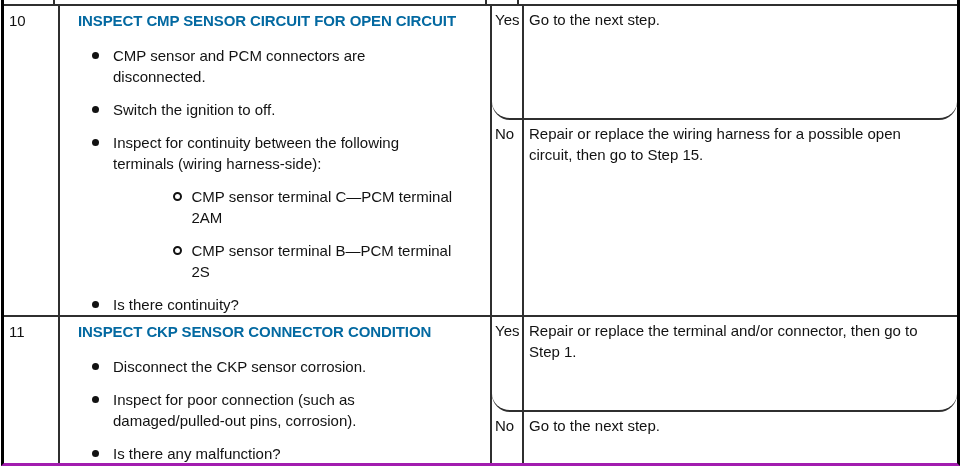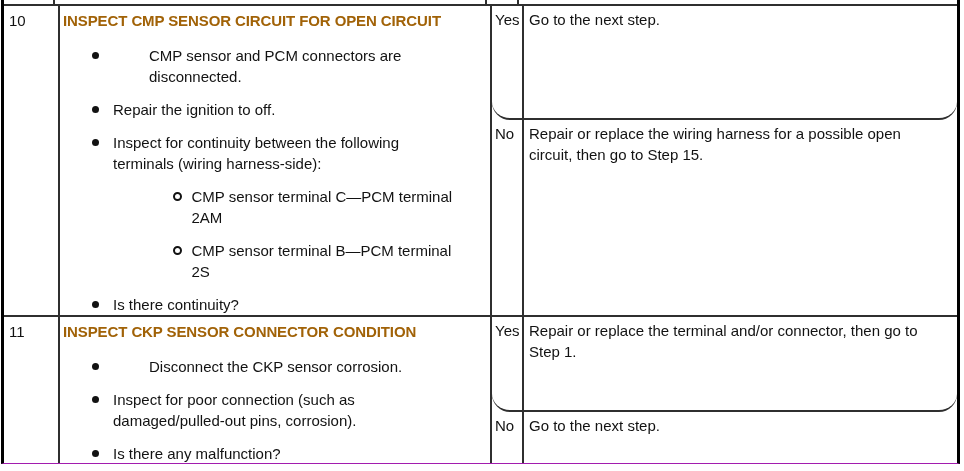--- a/index.html
+++ b/index.html
@@ -6,21 +6,21 @@
   body {
     width:964px; height:471px; overflow:hidden;
     font-family:"Liberation Sans","DejaVu Sans",sans-serif;
     color:#121212; font-size:15px; line-height:21px;
     -webkit-font-smoothing:antialiased;
   }
   .page { position:relative; width:964px; height:471px; background:#fff; }
 
   .tbl {
     position:absolute; left:1px; top:0; width:959px; box-sizing:border-box;
-    border-left:3px solid #000; border-right:3px solid #000; border-bottom:1px solid #a21caf;
+    border-left:3px solid #000; border-right:3px solid #000; border-bottom:3px solid #a21caf;
     background:#fff;
   }
 
   .row { display:flex; }
 
   
   .partial { height:4px; border-bottom:2px solid #2f2f2f; }
   .pc1 { width:49px; border-right:2px solid #2f2f2f; flex:none; }
   .pc2 { width:430px; border-right:2px solid #2f2f2f; flex:none; }
   .pc3 { width:30px; border-right:2px solid #2f2f2f; flex:none; }
@@ -43,25 +43,25 @@
   .sub-no { flex:1;border-radius:31px; }
 
   .c-yn {
     width:27px; flex:none; border-right:2px solid #2f2f2f;
     padding:3px 0 0 3px; white-space:nowrap;
   }
   .c-action { flex:1; padding:3px 18px 0 5px; }
   .action-text { max-width:425px; }
 
   .proc-title {
-    font-weight:bold; padding:4px 0 0 3px;
-    white-space:nowrap; letter-spacing:-0.1px; color:#a16207;
+    font-weight:bold; padding:4px 0 0 18px;
+    white-space:nowrap; letter-spacing:-0.1px; color:#0369a1;
   }
   .bullet { display:flex; margin:12px 0 0 32px; }
-  .bullet.first { margin-top:14px;gap:36px; }
+  .bullet.first { margin-top:14px; }
   .dot {
     width:7px; height:7px; border-radius:50%; background:#121212;
     margin:7px 14px 0 0; flex:none;
   }
   .sbullet { display:flex; margin:12px 0 0 79px;justify-content:center; }
   .ring {
     width:5px; height:5px; border:2px solid #121212; border-radius:50%;
     background:#fff; margin:6px 10px 0 0; flex:none;
   }
   .bt { max-width:320px; }
@@ -87,21 +87,21 @@
       <div class="c-desc">
         <div class="proc-title">INSPECT CMP SENSOR CIRCUIT FOR OPEN CIRCUIT</div>
 
         <div class="bullet first">
           <span class="dot"></span>
           <span class="bt">CMP sensor and PCM connectors are disconnected.</span>
         </div>
 
         <div class="bullet">
           <span class="dot"></span>
-          <span class="bt">Repair the ignition to off.</span>
+          <span class="bt">Switch the ignition to off.</span>
         </div>
 
         <div class="bullet">
           <span class="dot"></span>
           <span class="bt">Inspect for continuity between the following terminals (wiring harness-side):</span>
         </div>
 
         <div class="sbullet">
           <span class="ring"></span>
           <span class="st">CMP sensor terminal C—PCM terminal 2AM</span>

